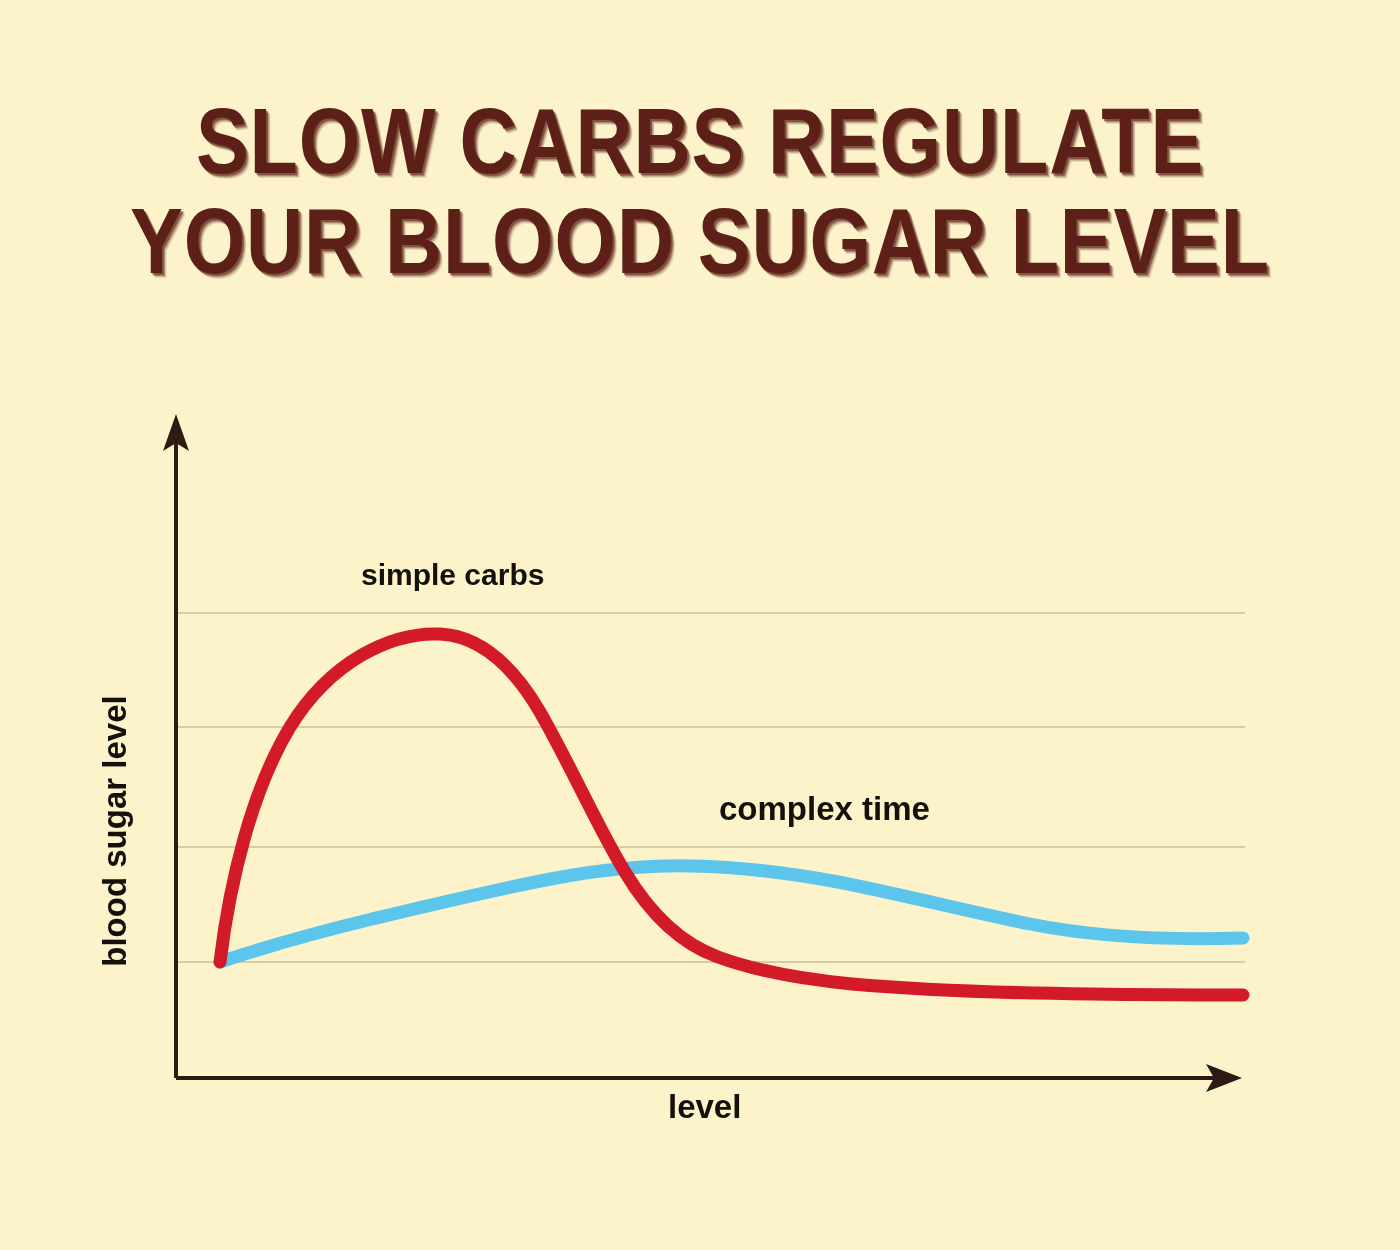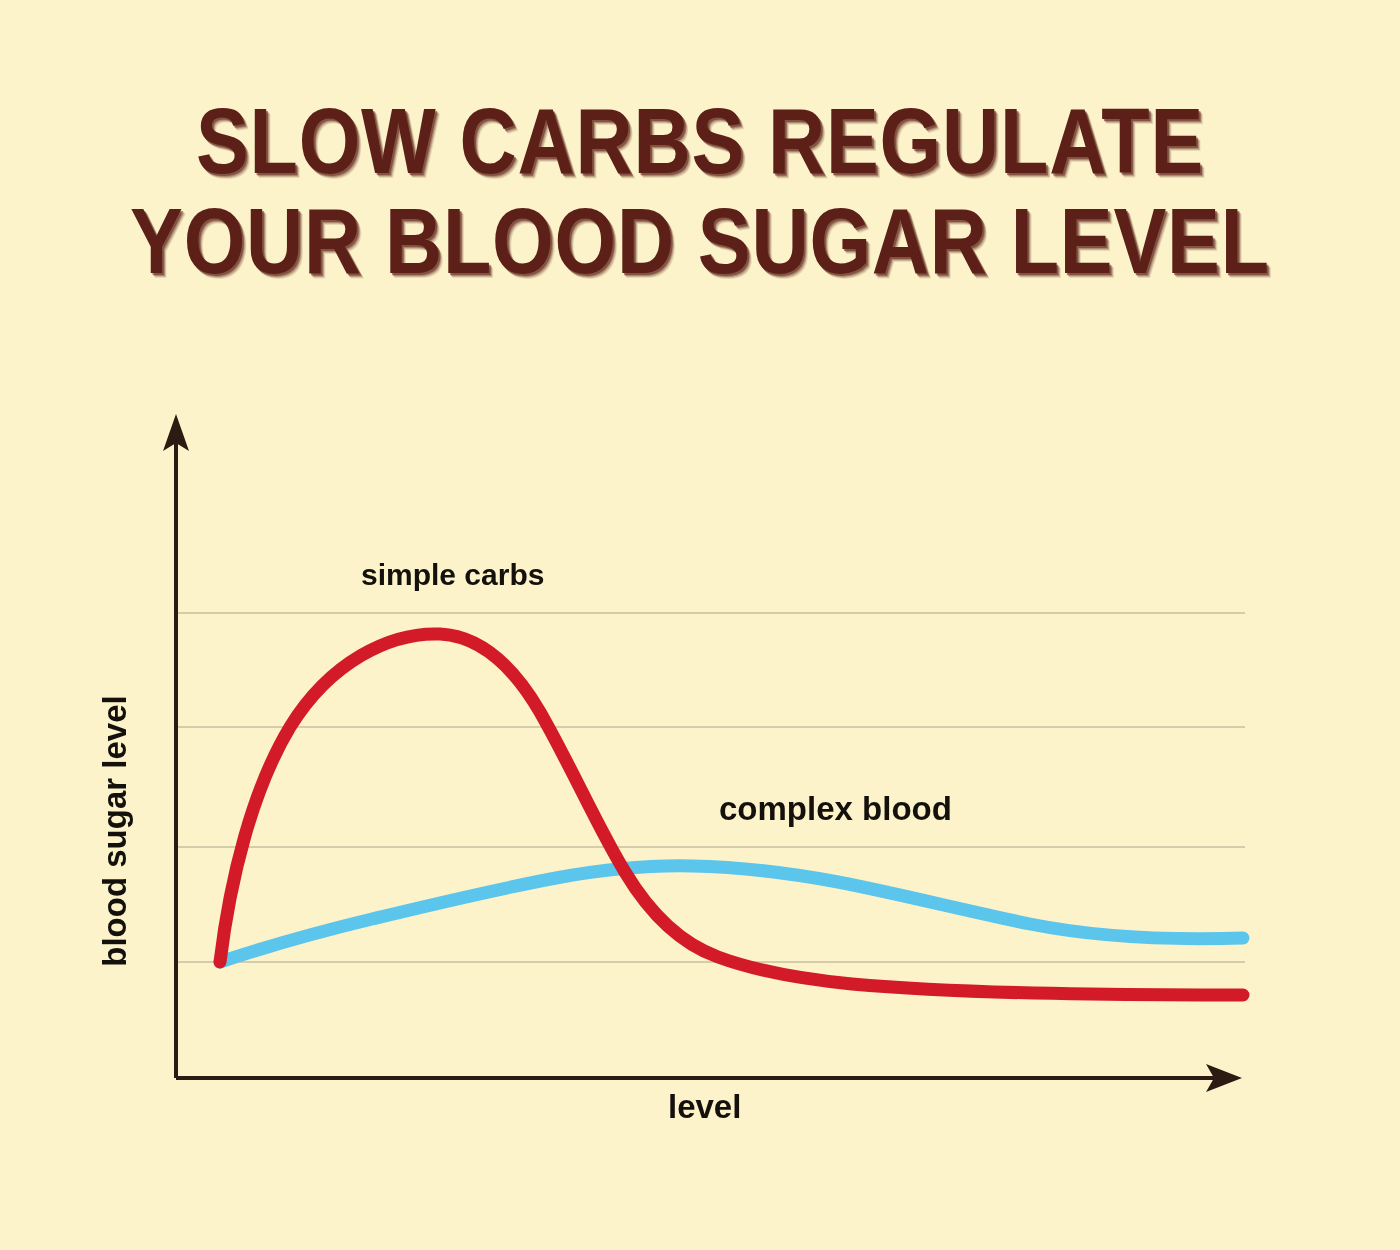--- a/index.html
+++ b/index.html
@@ -157,18 +157,18 @@
                C 330,662 390,632 440,634
                C 480,636 512,664 540,712
                C 572,768 598,828 625,872
                C 652,917 682,944 718,957
                C 756,971 800,979 852,984
                C 920,990 1010,993 1090,994
                C 1160,995 1210,995 1243,995"></path>
     </svg>
 
     <div class="lbl lbl-simple">simple carbs</div>
-    <div class="lbl lbl-complex">complex blood</div>
+    <div class="lbl lbl-complex">complex time</div>
     <div class="lbl lbl-time">level</div>
     <div class="lbl lbl-ylabel">blood sugar level</div>
   </div>
 
 </div>
 
 </body></html>

